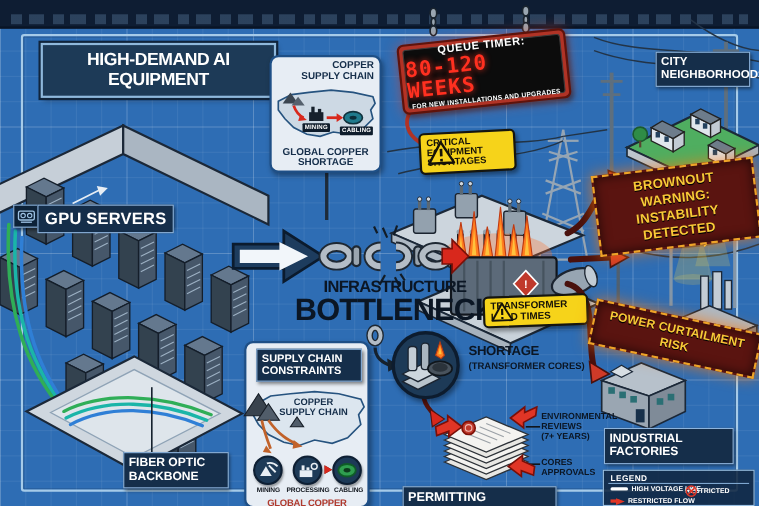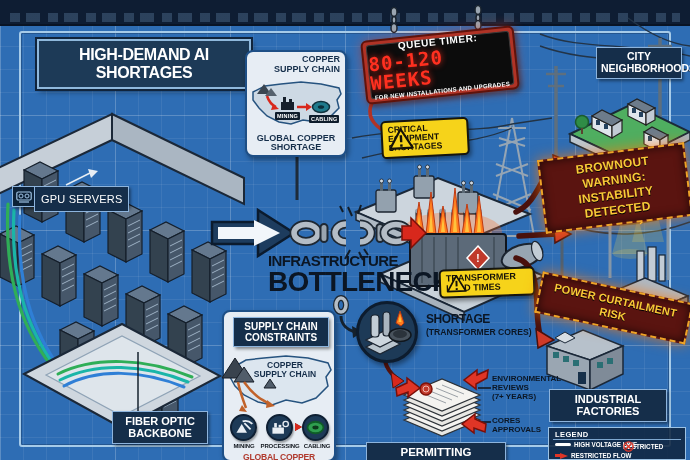--- a/index.html
+++ b/index.html
@@ -13,21 +13,21 @@
       linear-gradient(rgba(255,255,255,.07) 1px, transparent 1px),
       linear-gradient(90deg, rgba(255,255,255,.07) 1px, transparent 1px);
     background-size:115px 115px,115px 115px,23px 23px,23px 23px;}
   .abs{position:absolute}
   svg{position:absolute;overflow:visible}
   #top-strip{left:0;top:0;width:690px;height:26px;background:#0e1d33;border-bottom:2px solid #091425}
   #top-strip .glyph-hint{position:absolute;left:10px;right:10px;top:13px;height:9px;opacity:.55;
     background:repeating-linear-gradient(90deg,#44607f 0 10px,transparent 10px 16px,#44607f 16px 30px,transparent 30px 38px)}
   #frame{left:19px;top:31px;width:652px;height:416px;border:2px solid #a6cbe9;border-radius:3px;box-shadow:inset 0 0 0 1px rgba(9,20,37,.25)}
   
-  .chip{position:absolute;background:#152e4a;color:#fff;font-weight:bold;text-align:center;
+  .chip{position:absolute;background:#152e4a;color:#fff;font-weight:bold;
     border:1.5px solid #8db4dd;box-shadow:1.5px 2px 3px rgba(0,0,0,.45);line-height:1.12;
     text-transform:uppercase;padding:3px 4px}
   .chip span{display:block}
   .warn{position:absolute;background:#f6d31a;border:2px solid #15150f;border-radius:5px;display:flex;
     align-items:center;gap:4px;padding:3px 5px;color:#151208;font-weight:bold;
     box-shadow:2px 3px 4px rgba(0,0,0,.4)}
   .warn .txt span{display:block;line-height:1.07}
   .alert{position:absolute;background:#5a1410;border:2.5px dashed #eda428;color:#f9c937;font-weight:bold;
     text-align:center;box-shadow:0 0 14px rgba(255,120,10,.75), inset 0 0 10px rgba(0,0,0,.65);
     padding:5px 4px;letter-spacing:.2px;text-shadow:0 1px 0 #000}
@@ -35,21 +35,21 @@
   .whitebox{position:absolute;background:#e7edf4;border:2px solid #1e4f86;border-radius:8px;
     box-shadow:2px 3px 5px rgba(0,0,0,.35)}
   
   #title-box{left:37px;top:39px;width:214px;height:50px;background:#1d3a57;border:2px solid #8fb8dc;
     box-shadow:0 0 0 2px #10243c,2px 3px 5px rgba(0,0,0,.4);color:#fff;text-align:center;padding-top:5px}
   #title-box .t1{font-size:16px;font-weight:bold;letter-spacing:-.4px;display:block}
   #title-box .t2{font-size:10.5px;font-weight:bold;display:block;margin-top:1px}
   #gpu-badge{left:12px;top:186px;height:21px;display:flex;align-items:stretch;
     box-shadow:1.5px 2px 3px rgba(0,0,0,.5)}
   #gpu-badge .ic{width:22px;background:#0d2238;border:1.5px solid #8db4dd;border-right:none;display:flex;align-items:center;justify-content:center}
-  #gpu-badge .tx{background:#152e4a;border:1.5px solid #8db4dd;color:#fff;font-size:11px;font-weight:normal;
+  #gpu-badge .tx{background:#152e4a;border:1.5px solid #8db4dd;color:#fff;font-size:15px;font-weight:bold;
     display:flex;align-items:center;padding:12px 6px;letter-spacing:.2px}
   #fiber-label{left:112px;top:411px;width:96px;font-size:11px}
   #copper-box{left:245px;top:50px;width:102px;height:107px}
   #copper-box .cb-title{position:absolute;top:3px;right:5px;text-align:right;font-size:9px;font-weight:bold;
     color:#152e4a;line-height:1.08}
   #copper-box .cb-title span{display:block}
   #copper-box .cb-cap{position:absolute;bottom:2px;left:0;right:0;text-align:center;font-size:9px;
     font-weight:bold;color:#152e4a;line-height:1.08}
   #copper-box .cb-cap span{display:block}
   .tiny-chip{position:absolute;background:#0e1c2b;color:#fff;font-size:5.5px;font-weight:bold;
@@ -60,21 +60,21 @@
   #queue-timer .screen{width:100%;height:100%;background:#0c0c0c;border-radius:3px;border:1px solid #3a3a3a;
     display:flex;flex-direction:column;align-items:center;justify-content:center;gap:1px}
   #queue-timer .l1{color:#fff;font-size:10px;font-weight:bold;letter-spacing:.6px}
   #queue-timer .l2{color:#ff3020;font-family:"DejaVu Sans Mono",monospace;font-weight:bold;font-size:19px;
     letter-spacing:1px;text-shadow:0 0 6px rgba(255,48,32,.85);line-height:1}
   #queue-timer .l3{color:#fff;font-size:6.2px;font-weight:bold;letter-spacing:.3px;transform:scaleX(.96)}
   #critical-sign{left:381px;top:119px;width:88px;transform:rotate(-3deg)}
   #critical-sign .txt{font-size:8.6px}
   #transformer-sign{left:439px;top:268px;width:96px;transform:rotate(-2deg)}
   #transformer-sign .txt{font-size:9px}
-  #bottleneck-text{left:268px;top:253px;width:156px;text-align:left;color:#0b1624}
+  #bottleneck-text{left:268px;top:253px;width:156px;text-align:right;color:#0b1624}
   #bottleneck-text .b1{display:block;font-size:15px;font-weight:bold;letter-spacing:-.6px;line-height:1}
   #bottleneck-text .b2{display:block;font-size:28px;font-weight:bold;letter-spacing:-.8px;line-height:1.02}
   #city-label{left:596px;top:47px;width:86px;font-size:10.5px}
   #brownout-sign{left:541px;top:151px;width:148px;transform:rotate(-7deg);font-size:12px}
   #curtailment-sign{left:537px;top:287px;width:154px;transform:rotate(12deg);font-size:11px;letter-spacing:.1px}
   #factories-label{left:549px;top:389px;width:118px;font-size:11px}
   #constraints-box{left:222px;top:310px;width:114px;height:152px}
   #constraints-box .hdr{left:9px;top:5px;width:96px;font-size:10px}
   #constraints-box .map-title{position:absolute;left:20px;top:49px;width:82px;text-align:center;
     font-size:8.5px;font-weight:bold;color:#152e4a;line-height:1.1}
@@ -401,21 +401,21 @@
     </g>
     <polygon points="190,26 199,26 199,18 214,33 199,48 199,40 190,40" fill="#d8281c" stroke="#7a1008" stroke-width="1.5"></polygon>
   </svg>
 
   <div id="bottleneck-text" class="abs">
     <span class="b1">INFRASTRUCTURE</span>
     <span class="b2">BOTTLENECK</span>
   </div>
 
   <div id="title-box" class="abs">
-    <span class="t1">HIGH-DEMAND AI SHORTAGES</span>
+    <span class="t1">HIGH-DEMAND AI EQUIPMENT</span>
   </div>
 
   <div id="gpu-badge" class="abs">
     <span class="ic">
       <svg width="16" height="12" viewBox="0 0 16 12">
           <rect x="0.8" y="1" width="14.4" height="8" rx="1.5" fill="none" stroke="#9fc3e4" stroke-width="1.2"></rect>
           <circle cx="5" cy="5" r="2" fill="none" stroke="#9fc3e4" stroke-width="1"></circle>
           <circle cx="11" cy="5" r="2" fill="none" stroke="#9fc3e4" stroke-width="1"></circle>
           <line x1="3" y1="11" x2="13" y2="11" stroke="#9fc3e4" stroke-width="1.2"></line>
         </svg>

